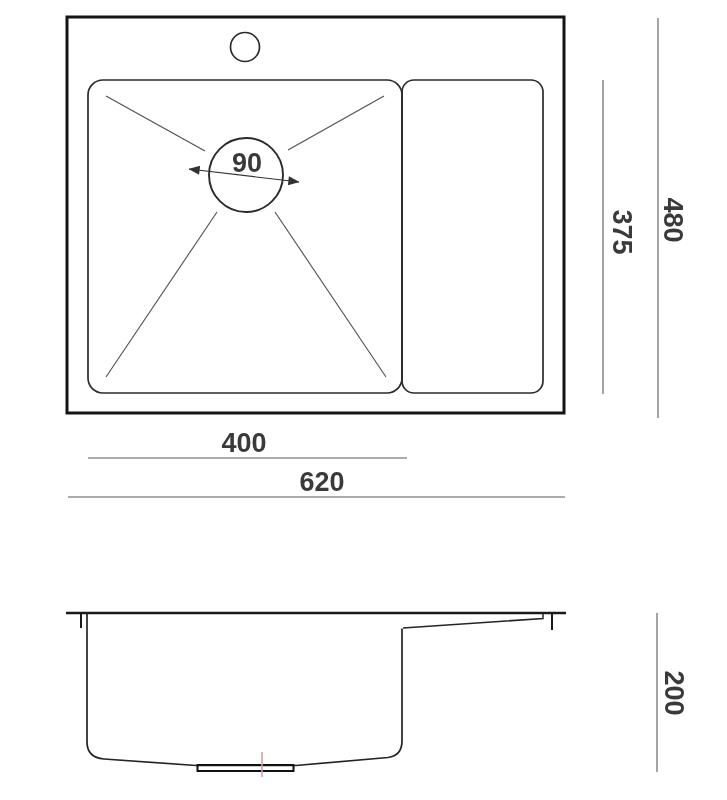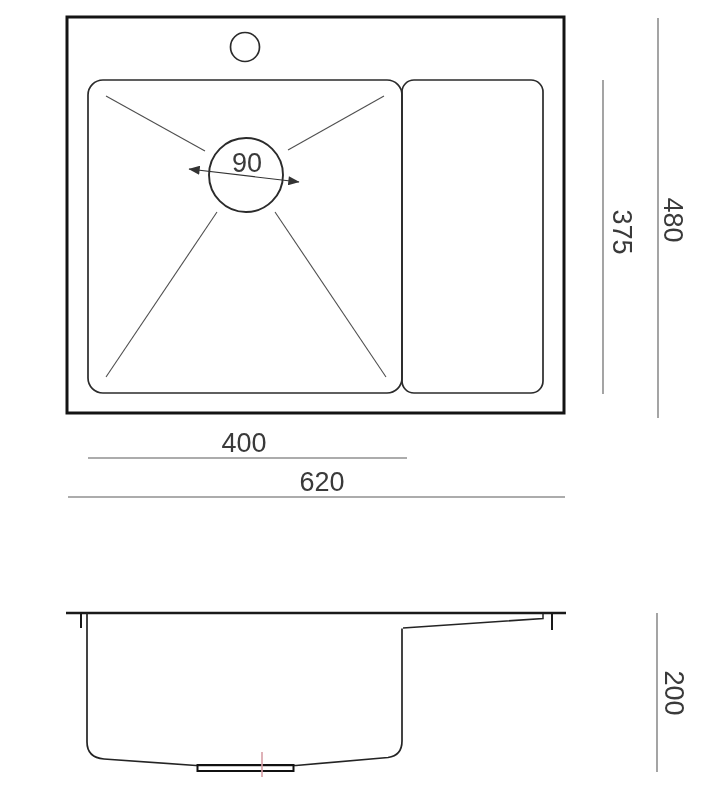--- a/index.html
+++ b/index.html
@@ -8,20 +8,21 @@
     background: #ffffff;
     width: 727px;
     height: 800px;
     overflow: hidden;
   }
   .drawing-stage {
     position: relative;
     width: 727px;
     height: 800px;
     background: #ffffff;
+    font-weight: bold;
   }
   svg { display: block; }
   .dim-text {
     font-family: "Liberation Sans", "DejaVu Sans", sans-serif;
     font-size: 27px;
     fill: #3a3a3a;
   }
   .outline-thick { stroke: #141414; stroke-width: 3; fill: none; }
   .outline { stroke: #2b2b2b; stroke-width: 1.7; fill: none; }
   .thin-line { stroke: #4f4f4f; stroke-width: 1.1; fill: none; }

